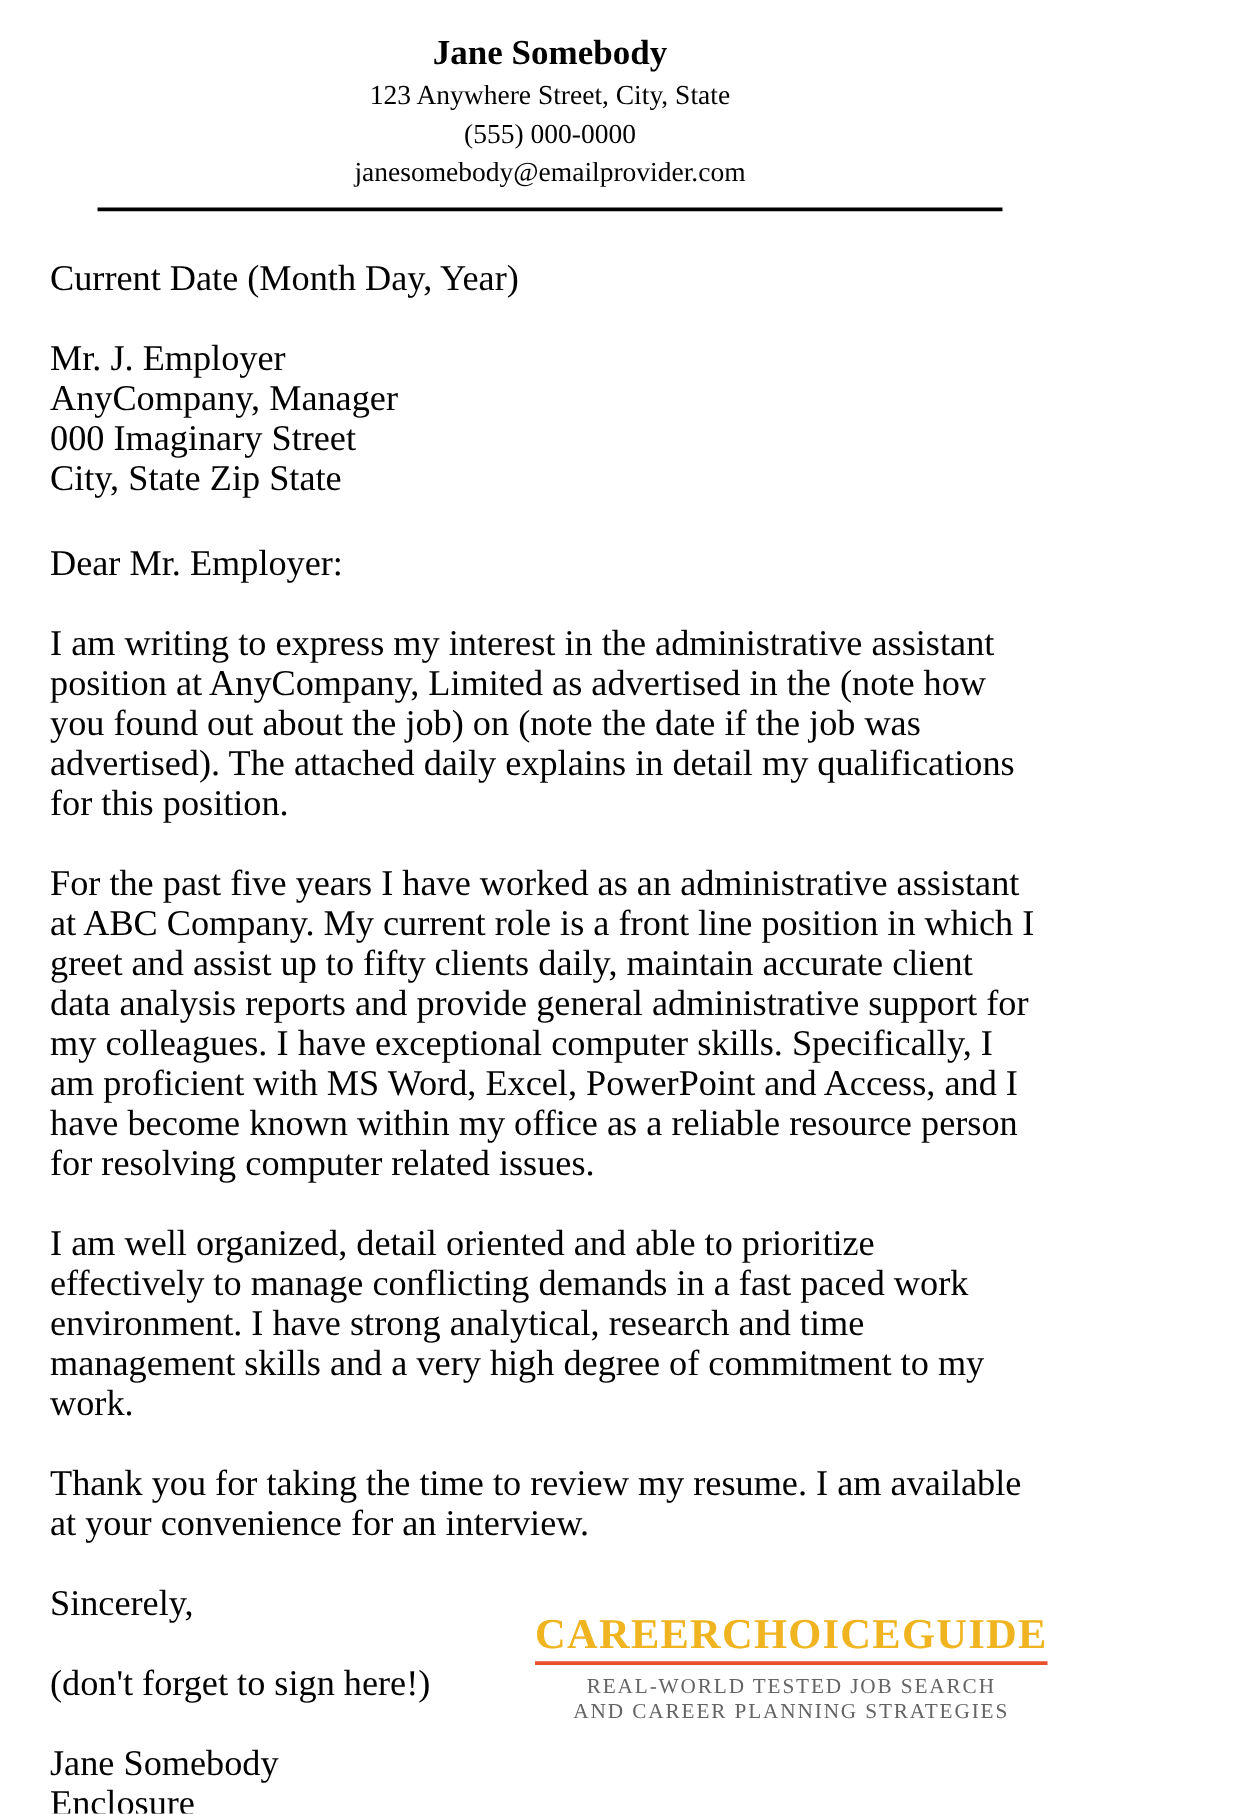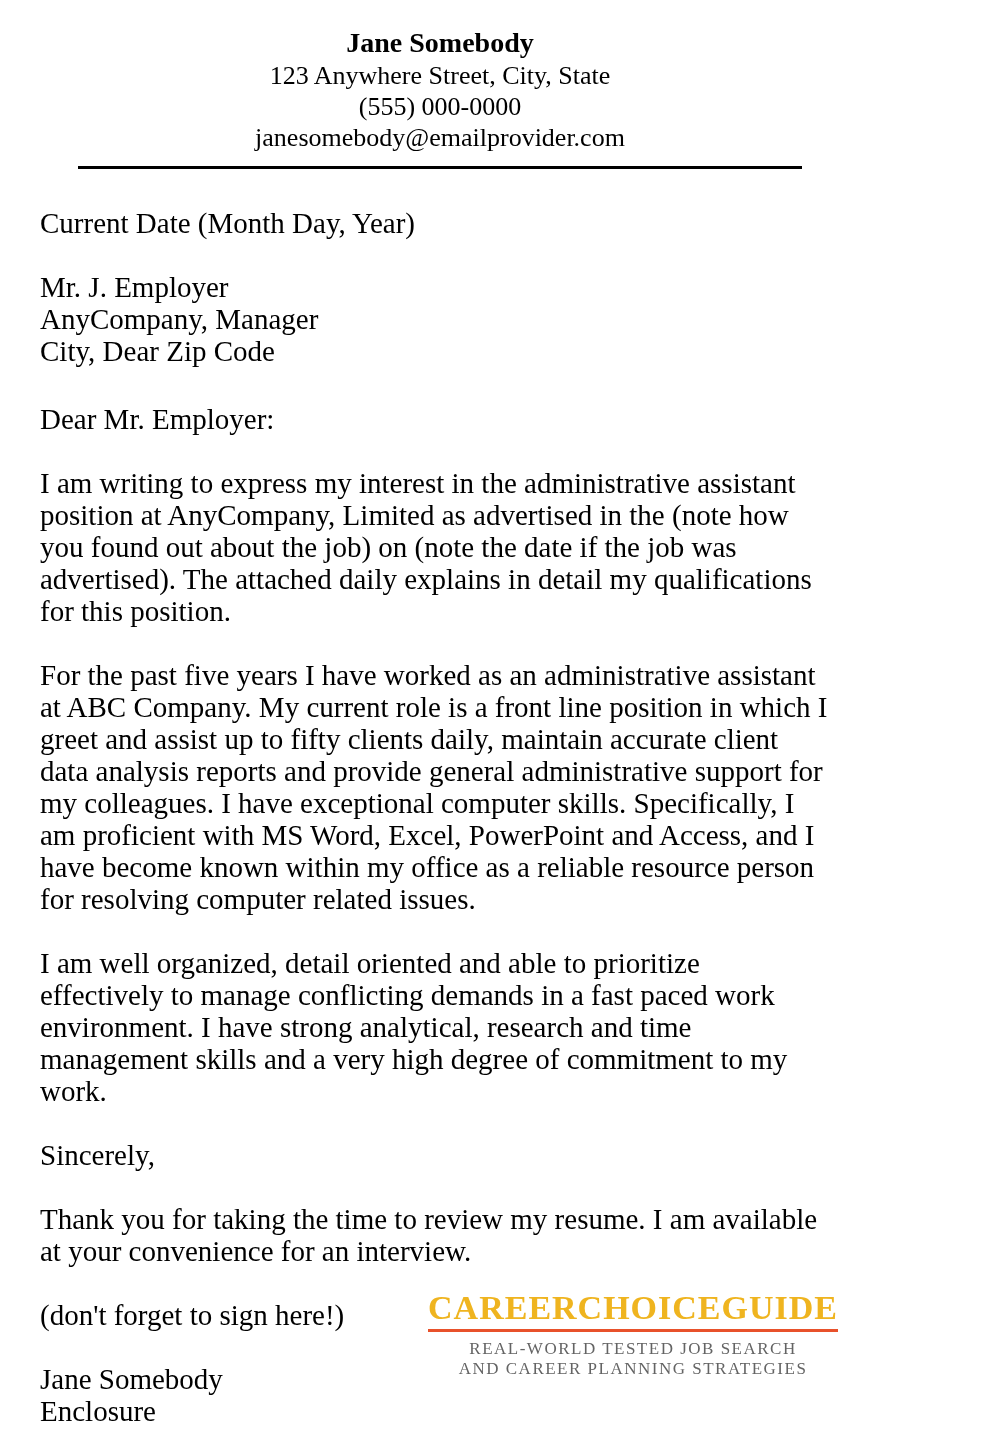--- a/index.html
+++ b/index.html
@@ -21,21 +21,21 @@
   .letterhead {
     padding-top: 26px;
     text-align: center;
   }
   .letterhead .name {
     font-size: 28px;
     line-height: 34px;
     font-weight: bold;
   }
   .letterhead .contact {
-    font-size: 26px;
+    font-size: 22px;
     line-height: 31px;
   }
   .letterhead .rule {
     border: none;
     border-top: 3px solid #000000;
     margin: 13px 78px 0 78px;
   }
   
   .letter-body {
     margin: 38px 52px 0 40px;
@@ -88,31 +88,32 @@
     <div class="contact">janesomebody@emailprovider.com</div>
     <hr class="rule">
   </header>
 
   <main class="letter-body">
     <p>Current Date (Month Day, Year)</p>
 
     <div class="recipient">
       <div>Mr. J. Employer</div>
       <div>AnyCompany, Manager</div>
-      <div>City, Dear Zip Code</div>
+      <div>000 Imaginary Street</div>
+      <div>City, State Zip State</div>
     </div>
 
     <p>Dear Mr. Employer:</p>
 
     <p>I am writing to express my interest in the administrative assistant position at AnyCompany, Limited as advertised in the (note how you found out about the job) on (note the date if the job was advertised). The attached daily explains in detail my qualifications for this position.</p>
     <p>For the past five years I have worked as an administrative assistant at ABC Company. My current role is a front line position in which I greet and assist up to fifty clients daily, maintain accurate client data analysis reports and provide general administrative support for my colleagues. I have exceptional computer skills. Specifically, I am proficient with MS Word, Excel, PowerPoint and Access, and I have become known within my office as a reliable resource person for resolving computer related issues.</p>
     <p>I am well organized, detail oriented and able to prioritize effectively to manage conflicting demands in a fast paced work environment. I have strong analytical, research and time management skills and a very high degree of commitment to my work.</p>
+    <p>Thank you for taking the time to review my resume. I am available at your convenience for an interview.</p>
+
     <p>Sincerely,</p>
-
-    <p>Thank you for taking the time to review my resume. I am available at your convenience for an interview.</p>
 
     <p>(don't forget to sign here!)</p>
 
     <div class="sig-block">
       <div>Jane Somebody</div>
       <div>Enclosure</div>
     </div>
   </main>
 
   <div class="logo">

